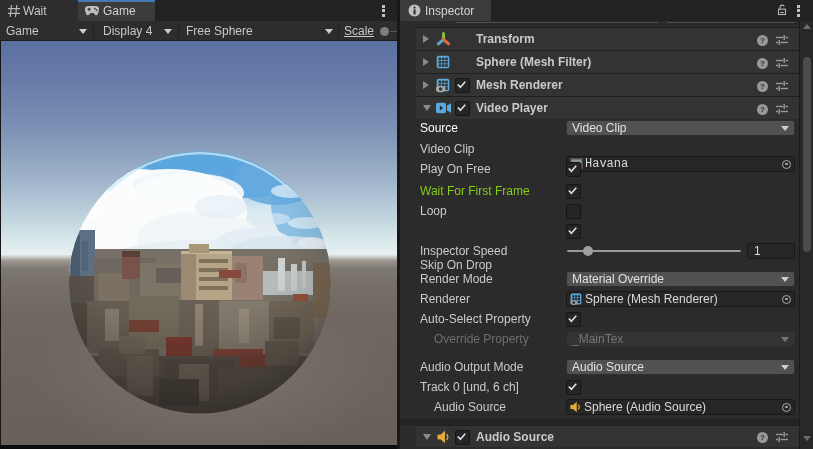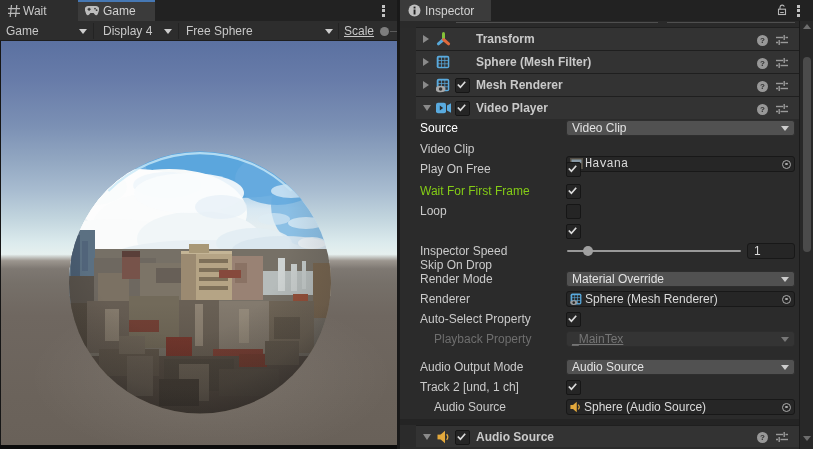--- a/index.html
+++ b/index.html
@@ -417,25 +417,25 @@
 <ellipse cx="4.4" cy="11.2" rx="4" ry="2.8" fill="#9c9c9c"></ellipse>
           <ellipse cx="4.4" cy="11.2" rx="1.5" ry="1.5" fill="#262626"></ellipse>
         </svg>Sphere (Mesh Renderer)<div class="circ">
           <i></i>
         </div></div>
 <div class="abs lbl" style="left:20px;top:309px;color:#cacaca;">Auto-Select Property</div>
       <div class="chk" style="left:166px;top:312px;"></div>
       <svg class="abs" style="left:166px;top:312px" width="13" height="13" viewBox="0 0 13 13">
         <path d="M2.8 6.5 L5.4 9.2 L10.2 3.8" fill="none" stroke="#dcdcdc" stroke-width="1.7"></path>
       </svg>
-<div class="abs lbl" style="left:34px;top:329px;color:#6e6e6e;">Playback Property</div>
-      <div class="field" style="top:331px;background:#343434;border:1px solid #2d2d2d;color:#757575;font-size:12px;line-height:14px;padding-left:5px;text-decoration:underline;">_MainTex<div class="abs dd-arrow" style="right:5px;top:5px;border-top-color:#777777;"></div></div>
+<div class="abs lbl" style="left:34px;top:329px;color:#6e6e6e;">Override Property</div>
+      <div class="field" style="top:331px;background:#343434;border:1px solid #2d2d2d;color:#757575;font-size:12px;line-height:14px;padding-left:5px;">_MainTex<div class="abs dd-arrow" style="right:5px;top:5px;border-top-color:#777777;"></div></div>
 <div class="abs lbl" style="left:20px;top:357px;color:#cacaca;">Audio Output Mode</div>
       <div class="field drop" style="top:359px;">Audio Source<div class="abs dd-arrow" style="right:5px;top:5px;"></div></div>
-<div class="abs lbl" style="left:20px;top:377px;color:#cacaca;">Track 2 [und, 1 ch]</div>
+<div class="abs lbl" style="left:20px;top:377px;color:#cacaca;">Track 0 [und, 6 ch]</div>
       <div class="chk" style="left:166px;top:380px;"></div>
       <svg class="abs" style="left:166px;top:380px" width="13" height="13" viewBox="0 0 13 13">
         <path d="M2.8 6.5 L5.4 9.2 L10.2 3.8" fill="none" stroke="#dcdcdc" stroke-width="1.7"></path>
       </svg>
 <div class="abs lbl" style="left:34px;top:397px;color:#cacaca;">Audio Source</div>
       <div class="field objf" style="top:399px;"><svg style="vertical-align:-2px;margin-right:3px" width="11" height="12" viewBox="0 0 13 14">
 <rect x="0.5" y="4.6" width="3.4" height="4.8" fill="#e4a93c"></rect>
 <path d="M3.2 4.9 L8 0.8 L8 13.2 L3.2 9.1 Z" fill="#e4a93c"></path>
 <path d="M9.6 4.2 A4 4 0 0 1 9.6 9.8" fill="none" stroke="#e4a93c" stroke-width="1.4"></path>
         </svg>Sphere (Audio Source)<div class="circ">

